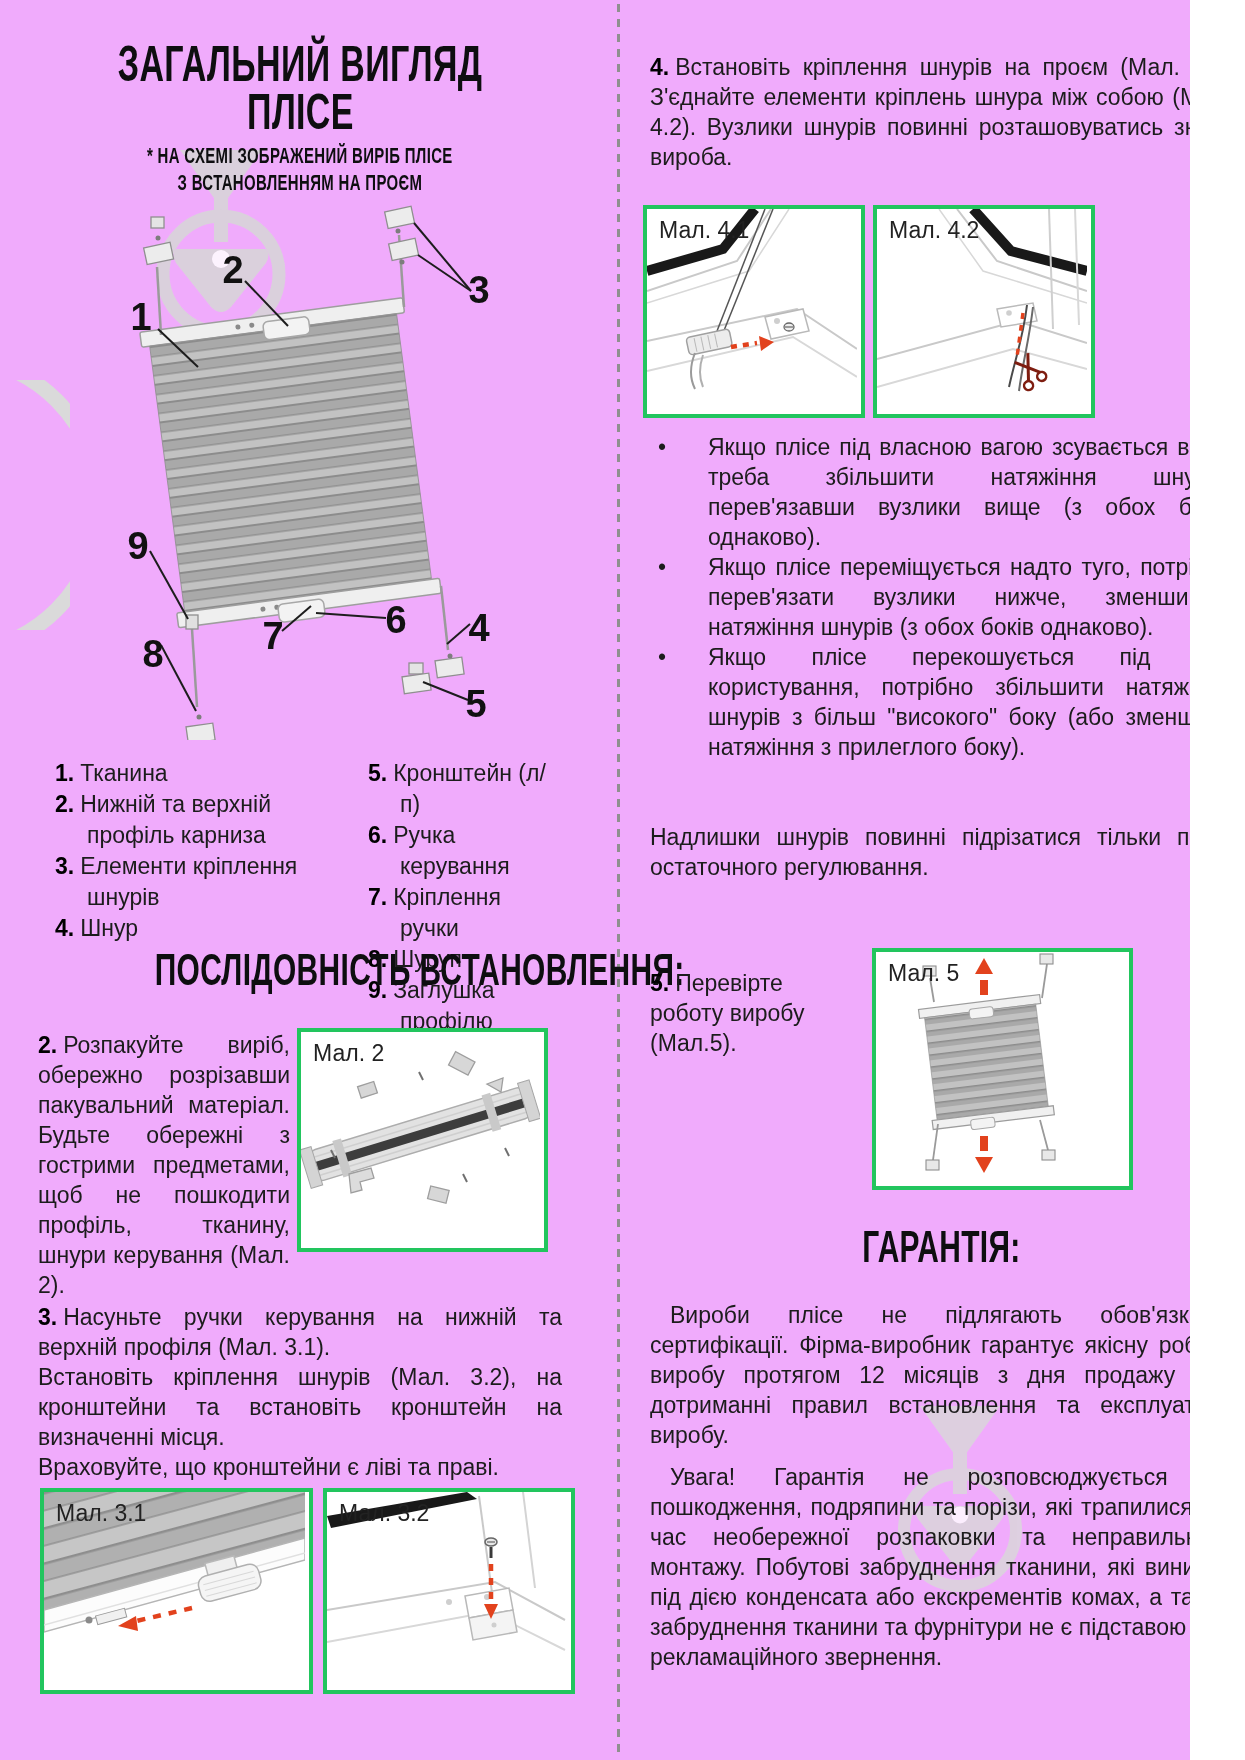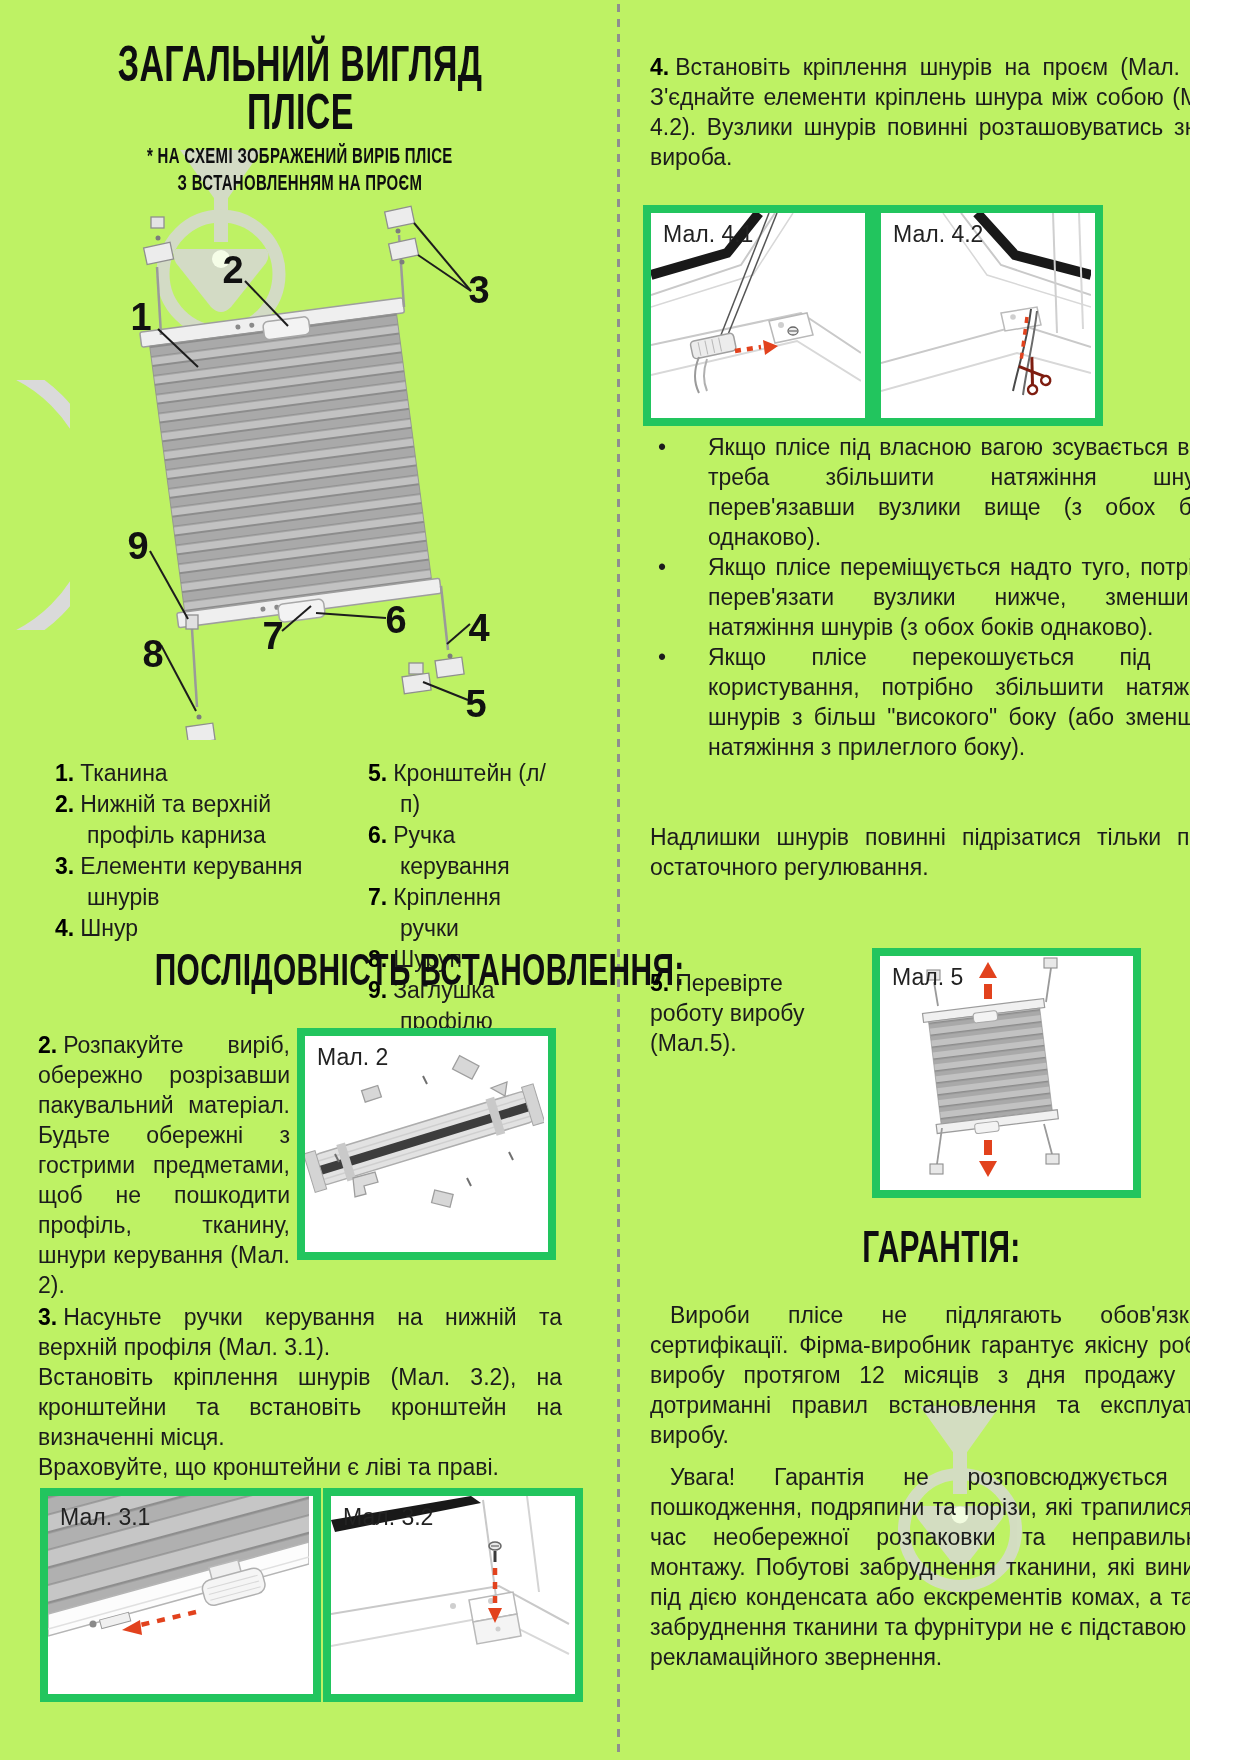--- a/index.html
+++ b/index.html
@@ -1,26 +1,26 @@
 <!DOCTYPE html>
 <html><head>
 <meta charset="utf-8">
 <style>
   html,body{margin:0;padding:0;background:#ffffff;}
-  .page{position:relative;width:1190px;height:1760px;background:#bef264;overflow:hidden;
+  .page{position:relative;width:1190px;height:1760px;background:#f0abfc;overflow:hidden;
         font-family:"Liberation Sans",sans-serif;color:#1c1c1c;}
   .abs{position:absolute;}
   p{margin:0;}
   .body-text{font-size:23px;line-height:30px;text-align:justify;}
   .prelinejust{white-space:pre-line;}
   .num{font-weight:bold;color:#000;margin-right:6px;}
   .cond{display:inline-block;transform:scaleX(0.68);transform-origin:50% 50%;
         font-weight:bold;white-space:nowrap;color:#0e0e10;letter-spacing:0.5px;}
   .center{text-align:center;}
-  .fig{position:absolute;border:8px solid #22c55e;background:#fff;overflow:hidden;}
+  .fig{position:absolute;border:4px solid #22c55e;background:#fff;overflow:hidden;}
   .fig svg{position:absolute;left:0;top:0;}
   .fig-label{position:absolute;left:12px;top:8px;font-size:23px;color:#222;z-index:3;}
   .legend{display:grid;grid-template-columns:292px 1fr;column-gap:21px;font-size:23px;line-height:31px;}
   .leg-item{padding-left:32px;text-indent:-32px;}
   .bullets{list-style:none;margin:0;padding:0;}
   .bullets li{position:relative;padding-left:58px;text-align:justify;}
   .bullets .marker{position:absolute;left:8px;top:0;}
   .divider{position:absolute;width:3px;
            background:repeating-linear-gradient(180deg,#8f8f8f 0 8px,transparent 8px 15px);}
   .stretch-last{text-align-last:justify;}
@@ -157,21 +157,21 @@
         <text x="138" y="472">8</text>
         <text x="123" y="364">9</text>
       </g>
     </svg>
   </div>
 
   <div class="abs legend" style="left:55px;top:758px;width:510px;">
     <div>
       <div class="leg-item"><b class="num">1.</b><span>Тканина</span></div>
       <div class="leg-item"><b class="num">2.</b><span>Нижній та верхній профіль карниза</span></div>
-      <div class="leg-item"><b class="num">3.</b><span>Елементи керування шнурів</span></div>
+      <div class="leg-item"><b class="num">3.</b><span>Елементи кріплення шнурів</span></div>
       <div class="leg-item"><b class="num">4.</b><span>Шнур</span></div>
     </div>
     <div>
       <div class="leg-item"><b class="num">5.</b><span>Кронштейн (л/п)</span></div>
       <div class="leg-item"><b class="num">6.</b><span>Ручка керування</span></div>
       <div class="leg-item"><b class="num">7.</b><span>Кріплення ручки</span></div>
       <div class="leg-item"><b class="num">8.</b><span>Шуруп</span></div>
       <div class="leg-item"><b class="num">9.</b><span>Заглушка профілю</span></div>
     </div>
   </div>

